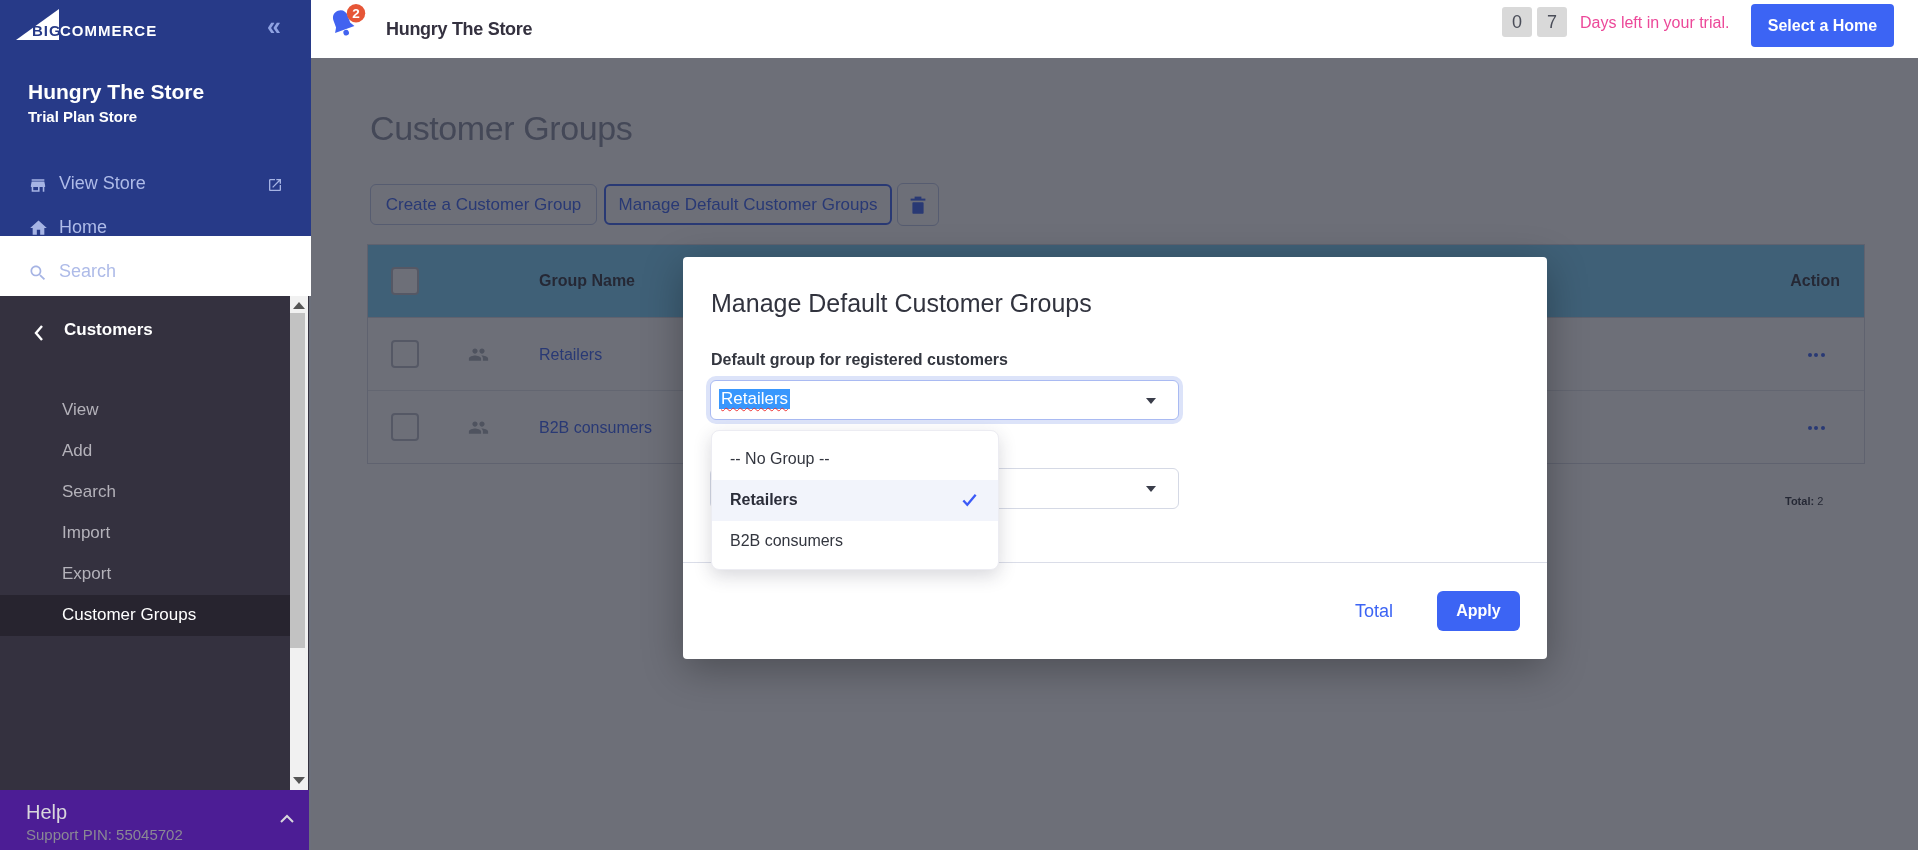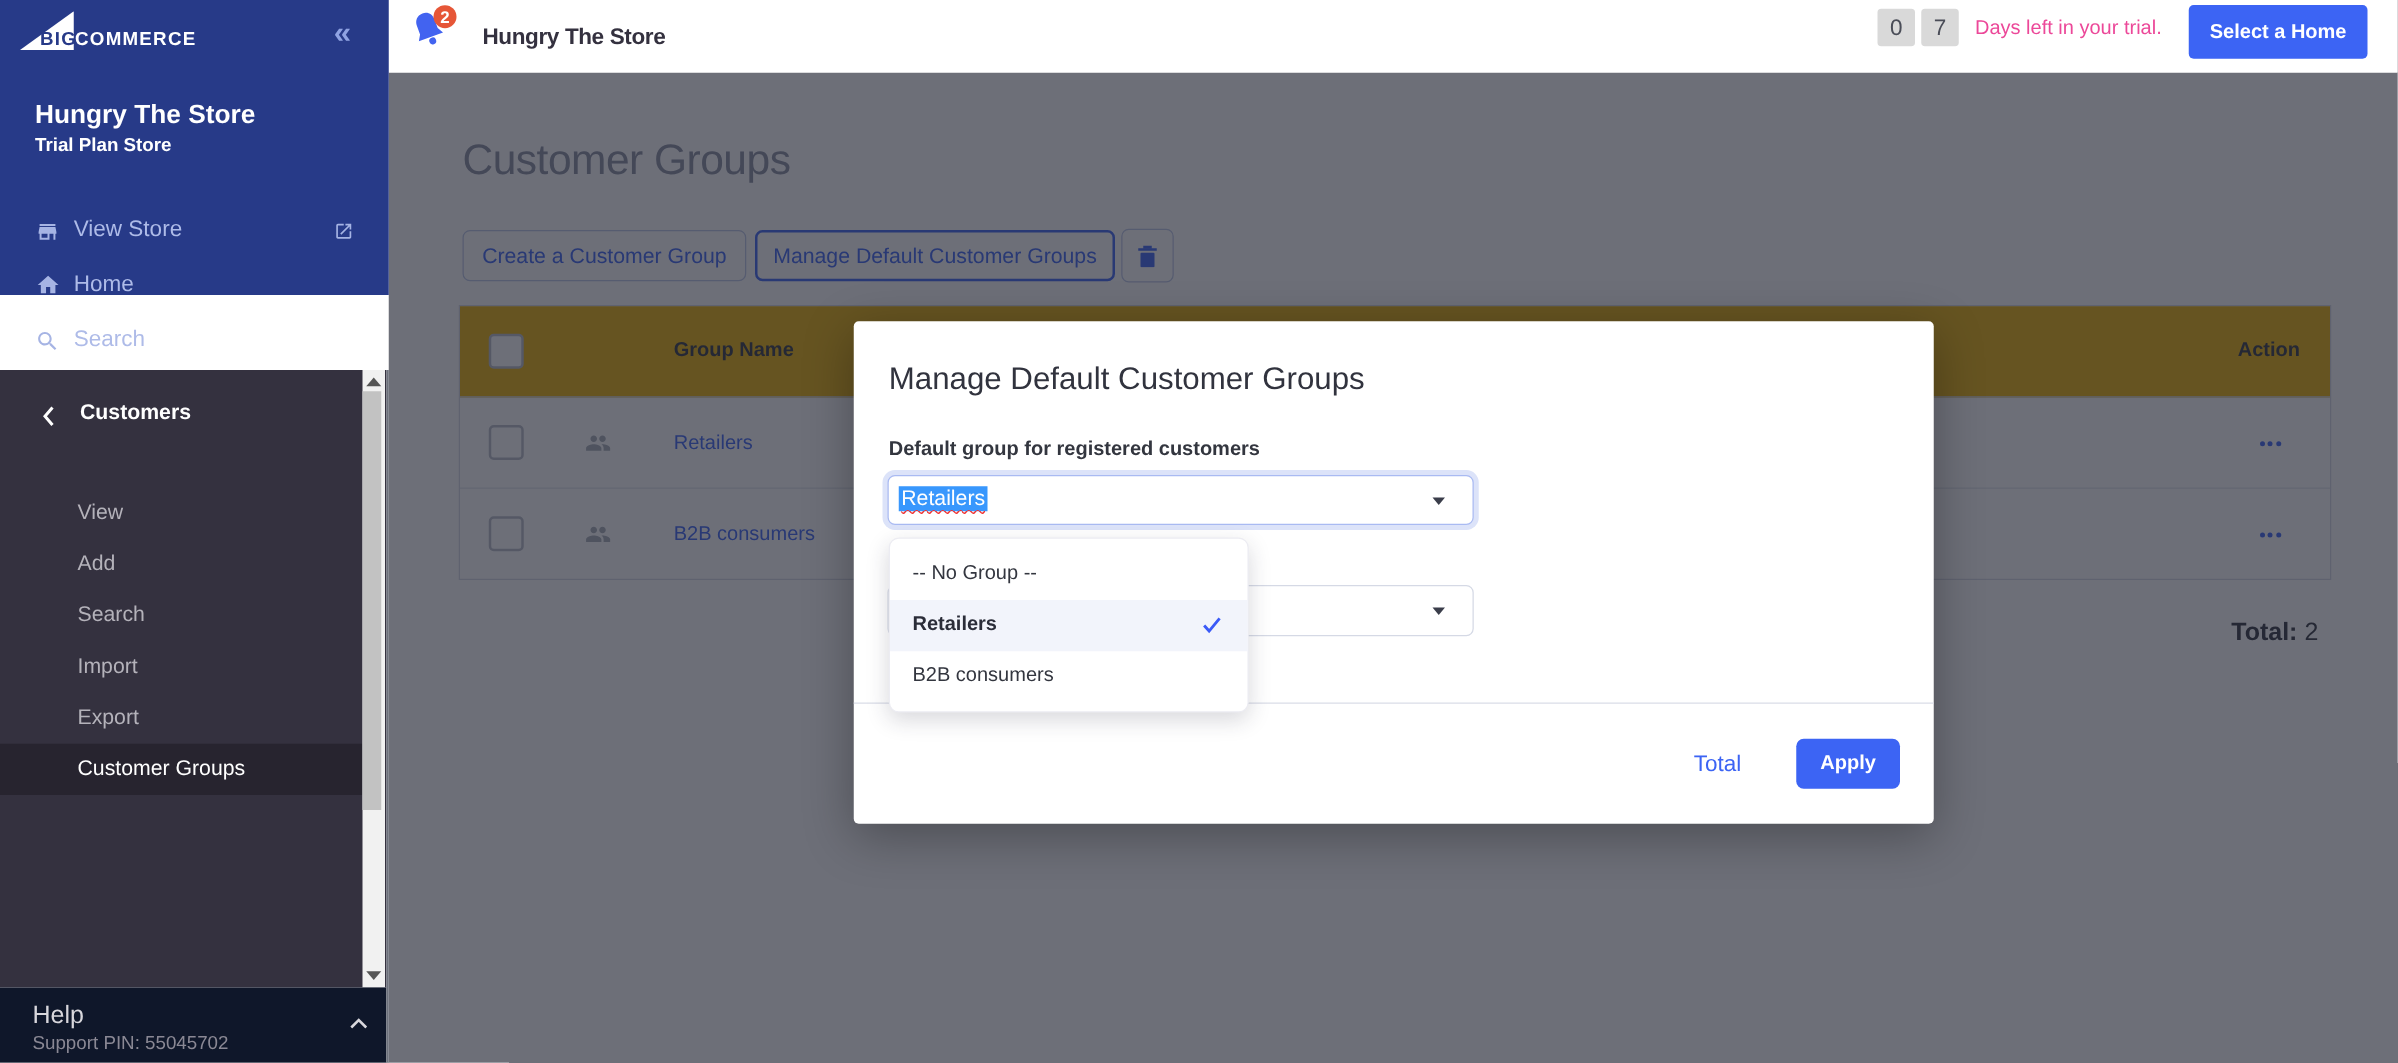--- a/index.html
+++ b/index.html
@@ -1,21 +1,21 @@
 <!DOCTYPE html>
 <html><head>
 <meta charset="utf-8">
 <style>
 * { margin:0; padding:0; box-sizing:border-box; }
 html,body { width:1918px; height:850px; overflow:hidden; font-family:"Liberation Sans",sans-serif; }
 .abs { position:absolute; }
 #sidebar { position:absolute; left:0; top:0; width:311px; height:850px; }
 #sb-blue { position:absolute; left:0; top:0; width:311px; height:236px; background:#273A88; }
 #sb-dark { position:absolute; left:0; top:296px; width:309px; height:494px; background:#34313F; }
-#sb-foot { position:absolute; left:0; top:790px; width:309px; height:60px; background:#0f172a; }
+#sb-foot { position:absolute; left:0; top:790px; width:309px; height:60px; background:#4c1d95; }
 #sb-scroll { position:absolute; left:290px; top:296px; width:18px; height:494px; background:#f1f1f1; }
 #sb-thumb { position:absolute; left:0px; top:17px; width:15px; height:335px; background:#c2c2c2; }
 .sb-arrow { position:absolute; left:3px; width:0; height:0; border-left:6px solid transparent; border-right:6px solid transparent; }
 .mitem { position:absolute; left:59px; color:#AEBBE8; font-size:18px; }
 .ditem { position:absolute; left:62px; color:#B4B2BA; font-size:17px; }
 #hdr { position:absolute; left:311px; top:0; width:1607px; height:58px; background:#fff; }
 #content { position:absolute; left:311px; top:58px; width:1607px; height:792px; background:#fff; }
 #overlay { position:absolute; left:311px; top:58px; width:1607px; height:792px; background:rgba(30,34,48,0.65); }
 #modal { position:absolute; left:683px; top:257px; width:864px; height:402px; background:#fff; border-radius:4px; box-shadow:0 10px 40px rgba(0,0,0,0.3); }
 #dropdown { position:absolute; left:711px; top:430px; width:288px; height:140px; background:#fff; border-radius:8px; box-shadow:0 6px 18px rgba(40,40,60,0.18); border:1px solid #ececf2; }
@@ -33,21 +33,21 @@
         <g fill="#3C64F4">
           <rect x="4.6" y="0.6" width="6.8" height="2.4"></rect>
           <rect x="0.6" y="2.6" width="14.8" height="2"></rect>
           <rect x="2.4" y="6.2" width="11.2" height="11.6" rx="0.8"></rect>
         </g>
       </svg>
   </div>
 
   <div class="abs" style="left:56px; top:186px; width:1498px; background:#fff; border:1px solid #D8DBE5;">
 
-    <div style="position:relative; height:73px; background:#eab308; border-bottom:1px solid #D8DBE5;">
+    <div style="position:relative; height:73px; background:#7dd3fc; border-bottom:1px solid #D8DBE5;">
       <div class="abs" style="left:23px; top:22px; width:28px; height:28px; background:#fff; border:2px solid #B9BEC9; border-radius:4px;"></div>
       <div class="abs" style="left:171px; top:27px; font-size:16px; font-weight:bold; color:#33363F;">Group Name</div>
       <div class="abs" style="right:24px; top:27px; font-size:16px; font-weight:bold; color:#33363F;">Action</div>
     </div>
     <div style="position:relative; height:73px; border-bottom:1px solid #E2E5EC;">
       <div class="abs" style="left:23px; top:22px; width:28px; height:28px; background:#fff; border:2px solid #B9BEC9; border-radius:4px;"></div>
       <svg class="abs" style="left:100px; top:26px;" width="21" height="21" viewBox="0 0 24 24">
           <path fill="#A8AEB8" d="M16 11c1.66 0 2.99-1.34 2.99-3S17.66 5 16 5c-1.66 0-3 1.34-3 3s1.34 3 3 3zm-8 0c1.66 0 2.99-1.34 2.99-3S9.66 5 8 5C6.34 5 5 6.34 5 8s1.34 3 3 3zm0 2c-2.33 0-7 1.17-7 3.5V19h14v-2.5c0-2.33-4.67-3.5-7-3.5zm8 0c-.29 0-.62.02-.97.05 1.16.84 1.97 1.97 1.97 3.45V19h6v-2.5c0-2.33-4.67-3.5-7-3.5z"></path>
         </svg>
       <div class="abs" style="left:171px; top:28px; font-size:16px; color:#3C64F4;">Retailers</div>
@@ -63,21 +63,21 @@
           <path fill="#A8AEB8" d="M16 11c1.66 0 2.99-1.34 2.99-3S17.66 5 16 5c-1.66 0-3 1.34-3 3s1.34 3 3 3zm-8 0c1.66 0 2.99-1.34 2.99-3S9.66 5 8 5C6.34 5 5 6.34 5 8s1.34 3 3 3zm0 2c-2.33 0-7 1.17-7 3.5V19h14v-2.5c0-2.33-4.67-3.5-7-3.5zm8 0c-.29 0-.62.02-.97.05 1.16.84 1.97 1.97 1.97 3.45V19h6v-2.5c0-2.33-4.67-3.5-7-3.5z"></path>
         </svg>
       <div class="abs" style="left:171px; top:28px; font-size:16px; color:#3C64F4;">B2B consumers</div>
       <div class="abs" style="right:38px; top:34.5px; width:18px; height:4px;">
           <span style="position:absolute;left:0;width:4px;height:4px;border-radius:2px;background:#3C64F4;"></span>
           <span style="position:absolute;left:6.4px;width:4px;height:4px;border-radius:2px;background:#3C64F4;"></span>
           <span style="position:absolute;left:12.8px;width:4px;height:4px;border-radius:2px;background:#3C64F4;"></span>
         </div>
     </div>
   </div>
-  <div class="abs" style="left:1474px; top:437px; font-size:20px; color:#33363F;"><b>Total:</b> 2</div>
+  <div class="abs" style="left:1474px; top:437px; font-size:11px; color:#33363F;"><b>Total:</b> 2</div>
 </div>
 
 <div id="overlay"></div>
 
 <div id="hdr">
   <svg class="abs" style="left:14px; top:0px;" width="48" height="50" viewBox="0 0 48 50">
     <g transform="rotate(-20 17 22) translate(2.5 6.4) scale(1.21)" fill="#4263F0">
       <path d="M12 3 C8.2 3 5.8 5.8 5.8 9.5 L5.8 15.5 L3.5 19.5 L20.5 19.5 L18.2 15.5 L18.2 9.5 C18.2 5.8 15.8 3 12 3 Z"></path>
       <circle cx="12.2" cy="22.4" r="2.3"></circle>
     </g>

